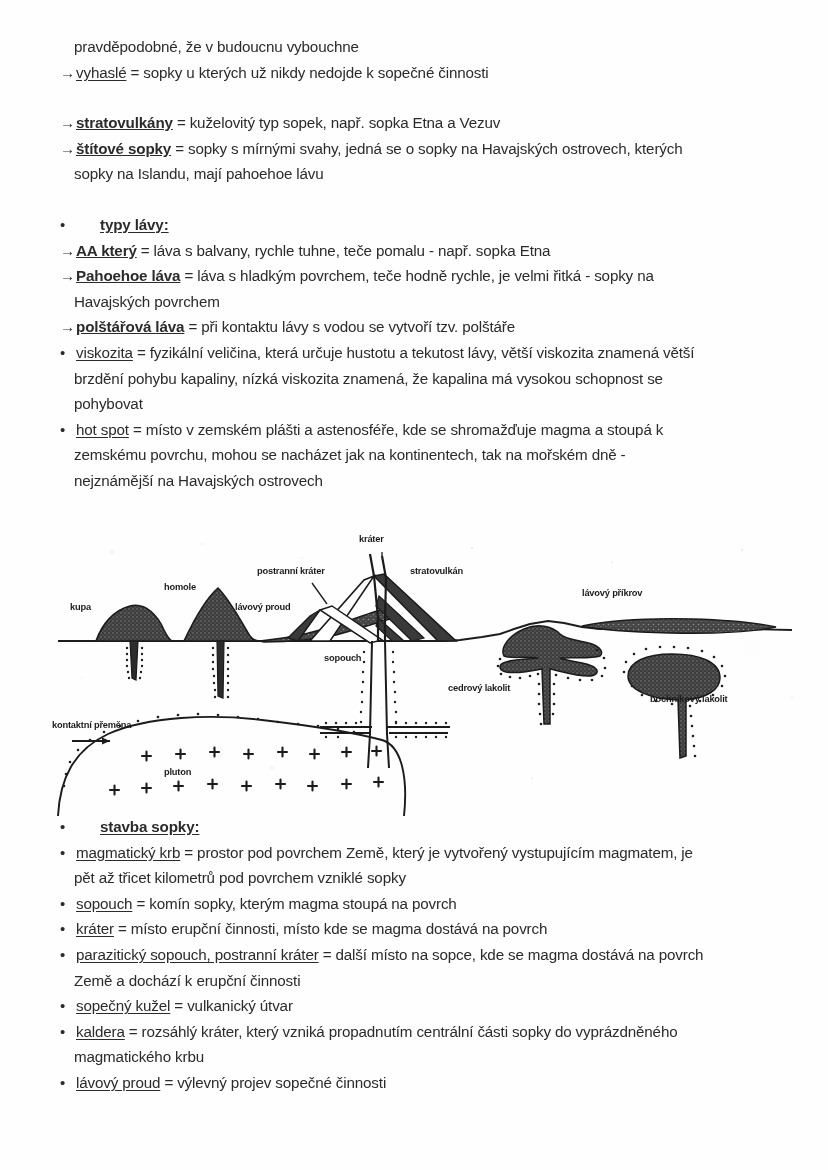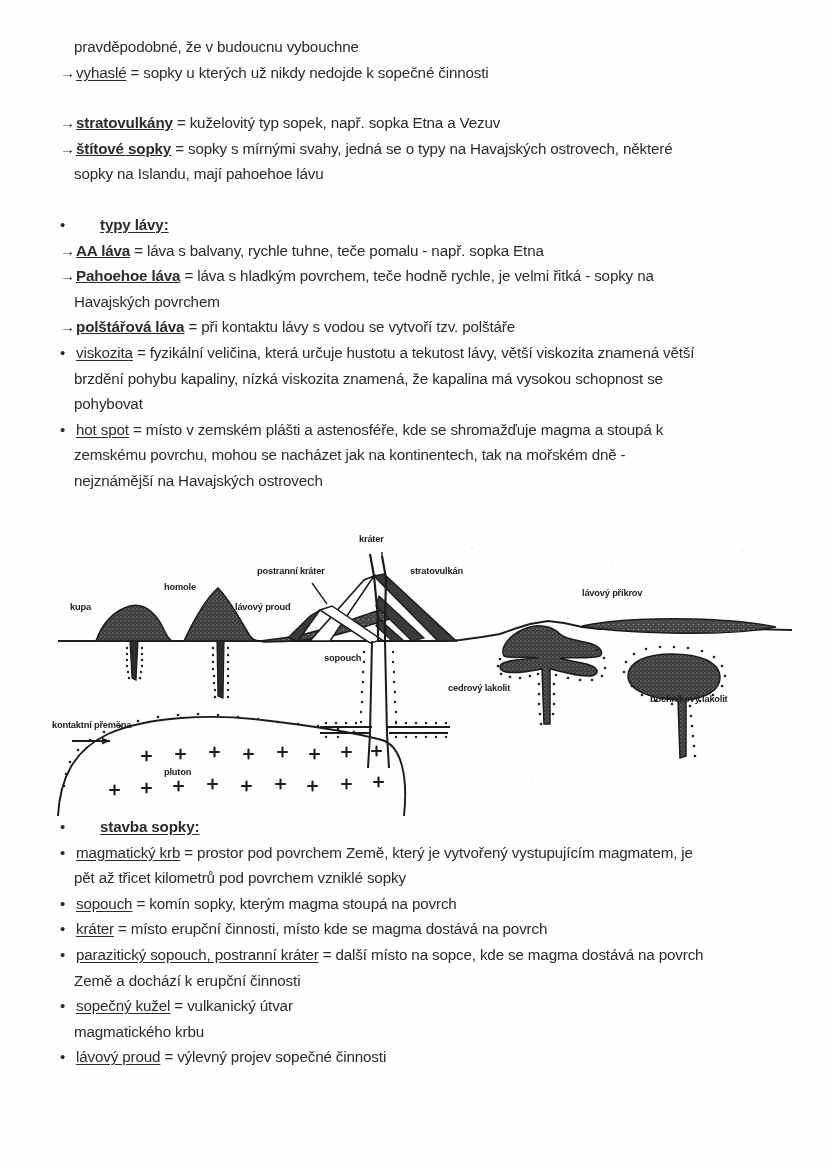--- a/index.html
+++ b/index.html
@@ -71,25 +71,25 @@
 </head>
 <body>
 
 <div class="page">
 
   <div class="notes" id="notes-top">
       <div class="line indent"><span>pravděpodobné, že v budoucnu vybouchne</span></div>
       <div class="line"><span class="marker">→</span><span class="u">vyhaslé</span><span> = sopky u kterých už nikdy nedojde k sopečné činnosti</span></div>
       <div class="line spacer"></div>
       <div class="line"><span class="marker">→</span><span class="b">stratovulkány</span><span> = kuželovitý typ sopek, např. sopka Etna a Vezuv</span></div>
-      <div class="line"><span class="marker">→</span><span class="b">štítové sopky</span><span> = sopky s mírnými svahy, jedná se o typy na Havajských ostrovech, některé</span></div>
+      <div class="line"><span class="marker">→</span><span class="b">štítové sopky</span><span> = sopky s mírnými svahy, jedná se o sopky na Havajských ostrovech, kterých</span></div>
       <div class="line indent"><span>sopky na Islandu, mají pahoehoe lávu</span></div>
       <div class="line spacer"></div>
       <div class="line"><span class="marker dot">•</span><span class="bu">typy lávy:</span></div>
-      <div class="line"><span class="marker">→</span><span class="b">AA láva</span><span> = láva s balvany, rychle tuhne, teče pomalu - např. sopka Etna</span></div>
+      <div class="line"><span class="marker">→</span><span class="b">AA který</span><span> = láva s balvany, rychle tuhne, teče pomalu - např. sopka Etna</span></div>
       <div class="line"><span class="marker">→</span><span class="b">Pahoehoe láva</span><span> = láva s hladkým povrchem, teče hodně rychle, je velmi řitká - sopky na</span></div>
       <div class="line indent"><span>Havajských povrchem</span></div>
       <div class="line"><span class="marker">→</span><span class="b">polštářová láva</span><span> = při kontaktu lávy s vodou se vytvoří tzv. polštáře</span></div>
       <div class="line"><span class="marker dot">•</span><span class="u">viskozita</span><span> = fyzikální veličina, která určuje hustotu a tekutost lávy, větší viskozita znamená větší</span></div>
       <div class="line indent"><span>brzdění pohybu kapaliny, nízká viskozita znamená, že kapalina má vysokou schopnost se</span></div>
       <div class="line indent"><span>pohybovat</span></div>
       <div class="line"><span class="marker dot">•</span><span class="u">hot spot</span><span> = místo v zemském plášti a astenosféře, kde se shromažďuje magma a stoupá k</span></div>
       <div class="line indent"><span>zemskému povrchu, mohou se nacházet jak na kontinentech, tak na mořském dně -</span></div>
       <div class="line indent"><span>nejznámější na Havajských ostrovech</span></div>
     </div>
@@ -388,17 +388,18 @@
 
   <div class="notes" id="notes-bottom" style="top:814px;">
       <div class="line"><span class="marker dot">•</span><span class="bu">stavba sopky:</span></div>
       <div class="line"><span class="marker dot">•</span><span class="u">magmatický krb</span><span> = prostor pod povrchem Země, který je vytvořený vystupujícím magmatem, je</span></div>
       <div class="line indent"><span>pět až třicet kilometrů pod povrchem vzniklé sopky</span></div>
       <div class="line"><span class="marker dot">•</span><span class="u">sopouch</span><span> = komín sopky, kterým magma stoupá na povrch</span></div>
       <div class="line"><span class="marker dot">•</span><span class="u">kráter</span><span> = místo erupční činnosti, místo kde se magma dostává na povrch</span></div>
       <div class="line"><span class="marker dot">•</span><span class="u">parazitický sopouch, postranní kráter</span><span> = další místo na sopce, kde se magma dostává na povrch</span></div>
       <div class="line indent"><span>Země a dochází k erupční činnosti</span></div>
       <div class="line"><span class="marker dot">•</span><span class="u">sopečný kužel</span><span> = vulkanický útvar</span></div>
+      <div class="line"><span class="marker dot">•</span><span class="u">kaldera</span><span> = rozsáhlý kráter, který vzniká propadnutím centrální části sopky do vyprázdněného</span></div>
       <div class="line indent"><span>magmatického krbu</span></div>
       <div class="line"><span class="marker dot">•</span><span class="u">lávový proud</span><span> = výlevný projev sopečné činnosti</span></div>
     </div>
 
 </div>
 
 </body></html>

